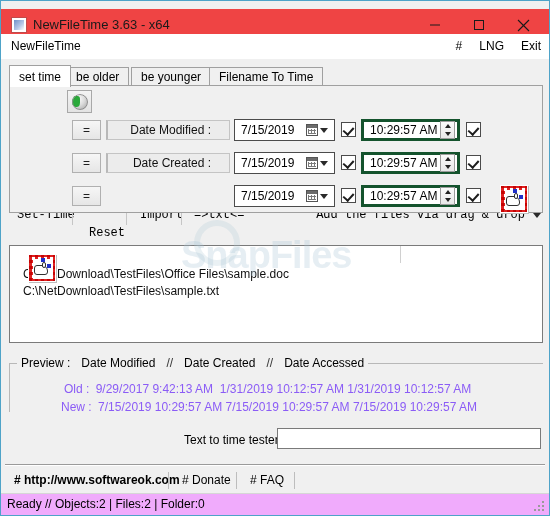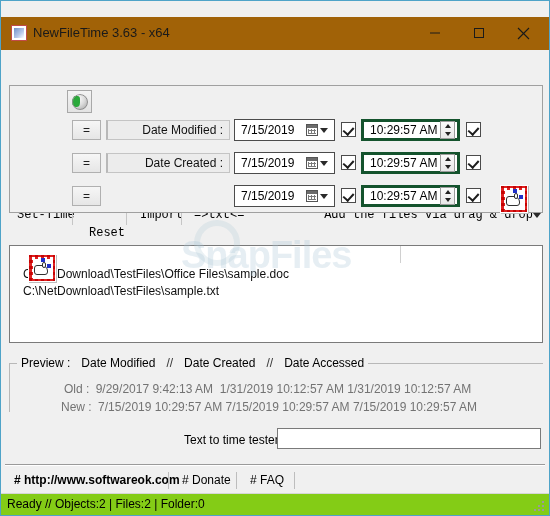--- a/index.html
+++ b/index.html
@@ -19,23 +19,23 @@
     height: 516px;
     box-sizing: border-box;
     border: 1px solid #4ea3c8;
     background: #f0f0f0;
     overflow: hidden;
   }
 
   
   .titlebar {
     position: absolute;
-    left: 0; top: 16px;
+    left: 0; top: 8px;
     width: 548px; height: 33px;
-    background: #a16207;
+    background: #ef4444;
   }
   .title-icon {
     position: absolute;
     left: 10px; top: 8px;
     width: 16px; height: 16px;
     background: #ffffff;
     border: 1px solid #c24a4a;
     box-sizing: border-box;
   }
   .title-icon i {
@@ -238,21 +238,21 @@
     position: absolute;
     left: 96px; top: 1px;
     width: 124px; height: 20px;
     box-sizing: border-box;
     border: 1px solid #c4c4c4;
     border-left: 2px solid #b8b8b8;
     background: #ececec;
     display: flex;
     align-items: center;
     justify-content: flex-end;
-    padding-right: 6px;
+    padding-right: 18px;
     font-size: 12px;
     color: #111111;
   }
   .date-box {
     position: absolute;
     left: 224px; top: 0;
     width: 101px; height: 22px;
     box-sizing: border-box;
     border: 1px solid #4b4b4b;
     background: #ffffff;
@@ -360,20 +360,21 @@
     position: absolute;
     top: 1px;
     width: 1px; height: 18px;
     background: #c6c6c6;
   }
   .tb-right {
     position: absolute;
     right: 2px; top: 2px;
     display: flex;
     align-items: center;
+    gap: 8px;
     font-size: 12px;
     white-space: nowrap;
   }
   .tb-right .caret {
     width: 0; height: 0;
     border-left: 4px solid transparent;
     border-right: 4px solid transparent;
     border-top: 5px solid #2a2a2a;
   }
 
@@ -445,21 +446,21 @@
     font-size: 12px;
     display: flex;
     gap: 11px;
     white-space: nowrap;
   }
   .pg-title .sep { color: #333; }
   .pv-line {
     position: absolute;
     font-size: 12px;
     white-space: nowrap;
-    color: #737373;
+    color: #8b5cf6;
   }
   #pv-old { left: 55px; top: 26px; }
   #pv-new { left: 52px; top: 44px; }
   .pv-label { margin-right: 3px; }
   .pv-col { display: inline-block; }
 
   
   .tester-label {
     position: absolute;
     left: 183px; top: 432px;
@@ -504,21 +505,21 @@
     top: 3px;
     width: 1px; height: 17px;
     background: #bdbdbd;
   }
 
   
   .statusbar {
     position: absolute;
     left: 0; top: 492px;
     width: 548px; height: 22px;
-    background: #84cc16;
+    background: #f0abfc;
     border-top: 1px solid #d6d6d6;
     box-sizing: border-box;
   }
   .status-text {
     position: absolute;
     left: 6px; top: 3px;
     font-size: 12px;
     white-space: nowrap;
   }
   .grip {
@@ -554,21 +555,35 @@
         </svg>
     </div>
     <div class="winbtn" id="btn-close">
       <svg width="13" height="13" viewBox="0 0 13 13">
           <line x1="1" y1="1" x2="12" y2="12" stroke="#1a1a1a" stroke-width="1.1"></line>
           <line x1="12" y1="1" x2="1" y2="12" stroke="#1a1a1a" stroke-width="1.1"></line>
         </svg>
     </div>
   </div>
 
-
+  <div class="menubar">
+    <div class="menu-left">NewFileTime</div>
+    <div class="menu-right">
+      <span>#</span>
+      <span>LNG</span>
+      <span>Exit</span>
+    </div>
+  </div>
+
+  <div class="tabstrip">
+    <div class="tab active" style="left:0px;">set time</div>
+    <div class="tab" style="left:57px;">be older</div>
+    <div class="tab" style="left:122px;">be younger</div>
+    <div class="tab" style="left:200px;">Filename To Time</div>
+  </div>
 
   <div class="tabpage">
 
     <div class="globe-btn">
       <span class="globe-glyph"></span>
     </div>
 
     <div class="cal-icon" id="icon-cal-right">
       <span class="inner"></span>
         <span class="blue1"></span>

